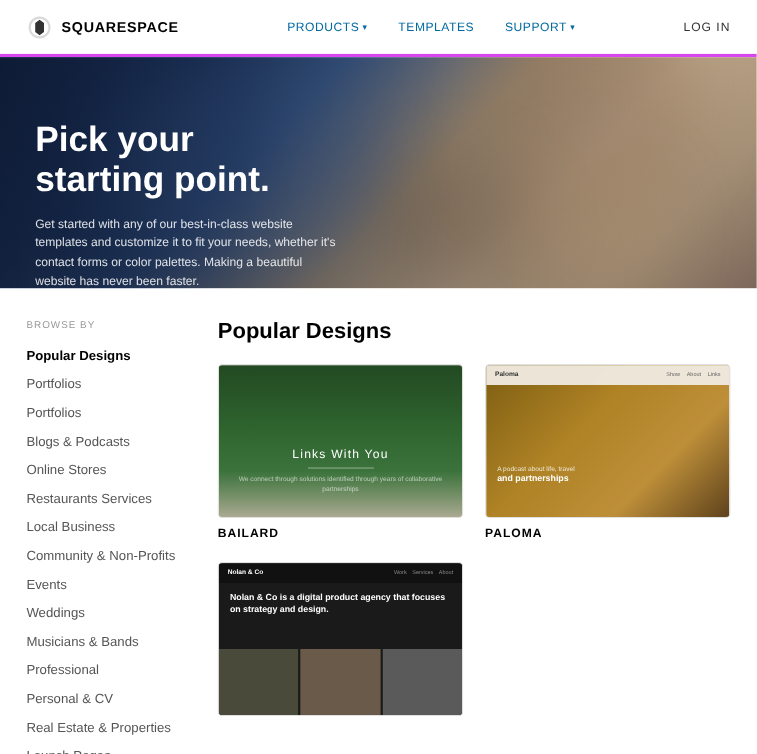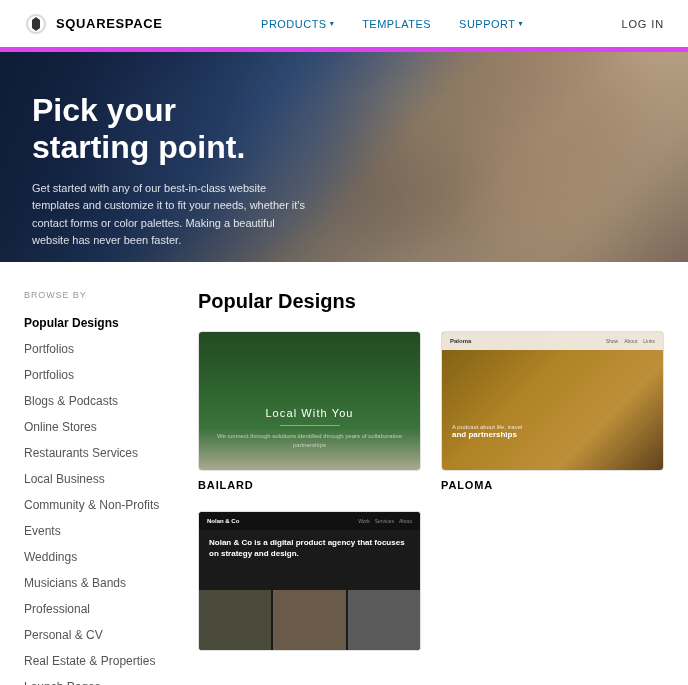--- a/index.html
+++ b/index.html
@@ -1,30 +1,30 @@
 <!DOCTYPE html>
 <html><head>
   <meta charset="utf-8">
   <style>
     * { margin: 0; padding: 0; box-sizing: border-box; }
     body { font-family: -apple-system, BlinkMacSystemFont, 'Helvetica Neue', Arial, sans-serif; font-size: 14px; background: #fff; width: 688px; }
 
     
-    .nav { display: flex; align-items: center; justify-content: space-between; padding: 0 24px; height: 52px; background: #fff; border-bottom: 5px solid #d946ef; }
+    .nav { display: flex; align-items: center; justify-content: space-between; padding: 0 24px; height: 52px; background: #fff; border-bottom: 3px solid #d946ef; }
     .nav-logo { display: flex; align-items: center; gap: 8px; font-size: 13px; font-weight: 600; letter-spacing: 0.05em; text-transform: uppercase; color: #000; }
     .nav-logo-icon { width: 24px; height: 24px; }
     .nav-links { display: flex; align-items: center; gap: 28px; font-size: 12px; letter-spacing: 0.04em; color: #0369a1; }
     .nav-link { display: flex; align-items: center; gap: 3px; cursor: pointer; text-transform: uppercase; font-size: 11px; font-weight: 500; }
     .nav-link .chevron { font-size: 8px; }
     .nav-right { font-size: 11px; font-weight: 500; letter-spacing: 0.08em; text-transform: uppercase; color: #333; cursor: pointer; }
 
     
     .hero { position: relative; height: 210px; overflow: hidden; background: linear-gradient(135deg, #1a2a4a 0%, #2d4a7a 20%, #4a6fa5 35%, #c4a882 55%, #d4b896 70%, #b8a080 85%, #8a7060 100%); }
     .hero-overlay { position: absolute; inset: 0; background: linear-gradient(to right, rgba(10,20,40,0.75) 0%, rgba(10,20,40,0.3) 60%, rgba(10,20,40,0.1) 100%); }
-    .hero-content { position: relative; z-index: 2; padding: 40px 32px; }
+    .hero-content { position: relative; z-index: 2; padding: 56px 32px; }
     .hero-title { font-size: 32px; font-weight: 700; color: #fff; line-height: 1.15; margin-bottom: 14px; }
     .hero-desc { font-size: 11px; color: rgba(255,255,255,0.85); line-height: 1.6; max-width: 280px; }
 
     
     .main { display: flex; padding: 28px 24px; gap: 24px; }
 
     
     .sidebar { width: 150px; flex-shrink: 0; }
     .browse-by { font-size: 9px; letter-spacing: 0.1em; text-transform: uppercase; color: #999; margin-bottom: 10px; }
     .sidebar-item { font-size: 12px; color: #555; padding: 4px 0; cursor: pointer; line-height: 1.5; }
@@ -144,21 +144,21 @@
   </aside>
 
   <section class="content">
     <h2 class="section-title">Popular Designs</h2>
 
     <div class="grid">
 
       <div class="template-card">
         <div class="template-thumb thumb-bailard">
           <div class="inner-content">
-            <div class="inner-text" style="font-size:11px;font-weight:300;letter-spacing:0.1em;">Local With You</div>
+            <div class="inner-text" style="font-size:11px;font-weight:300;letter-spacing:0.1em;">Links With You</div>
             <div style="width:60px;height:1px;background:rgba(255,255,255,0.4);margin:6px auto;"></div>
             <div style="font-size:6px;color:rgba(255,255,255,0.6);text-align:center;padding:0 10px;line-height:1.5;">We connect through solutions identified through years of collaborative partnerships</div>
           </div>
         </div>
         <div class="template-name">BAILARD</div>
       </div>
 
       <div class="template-card">
         <div class="template-thumb thumb-paloma">
           <div class="nav-bar">

